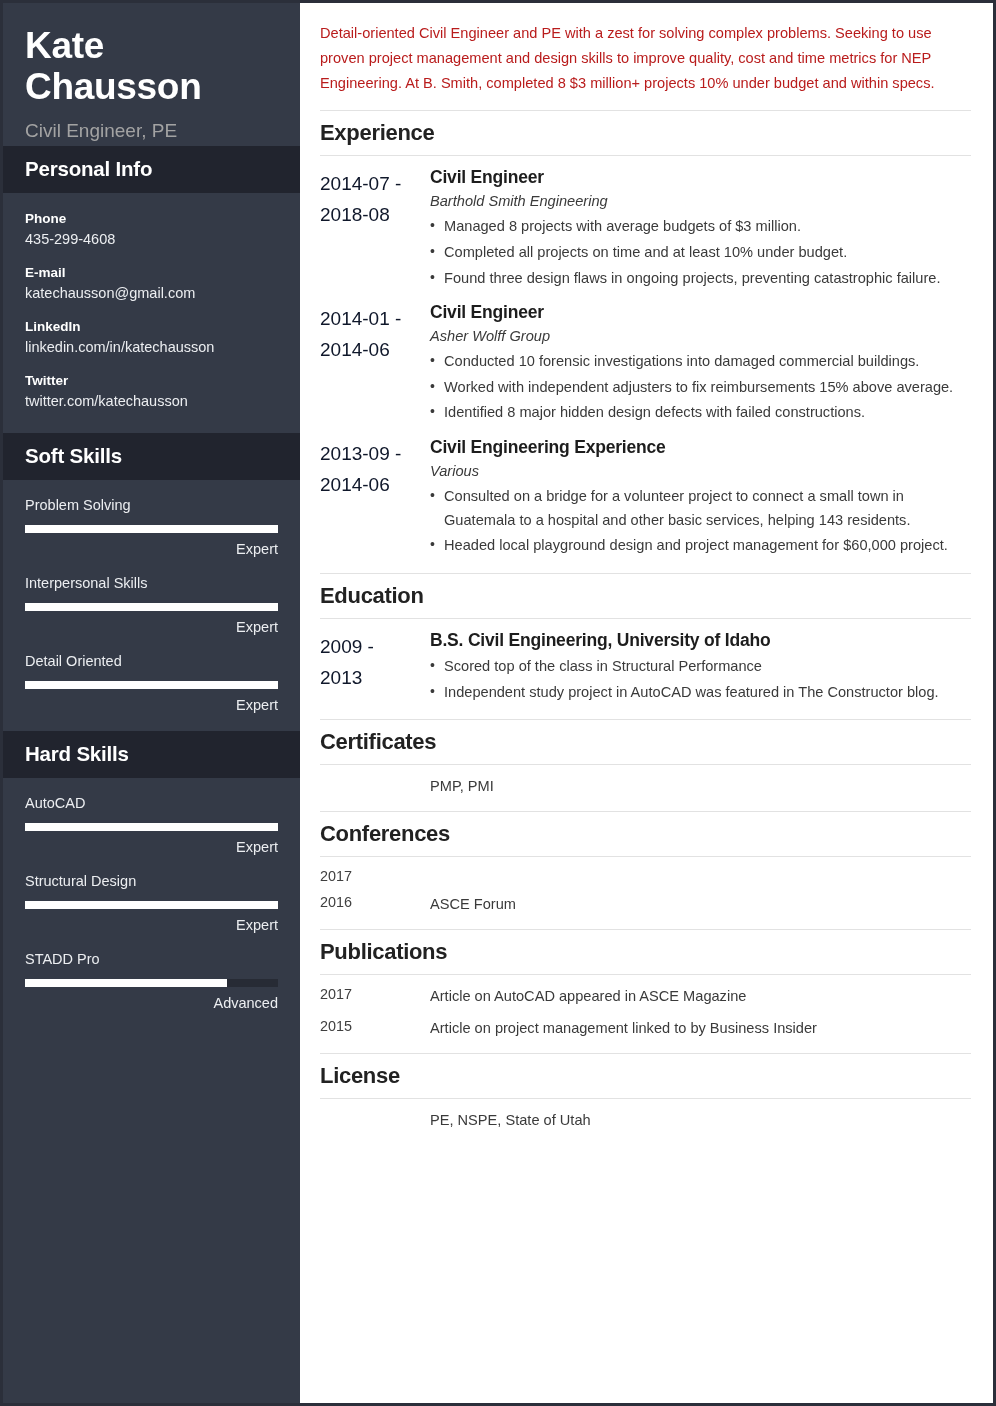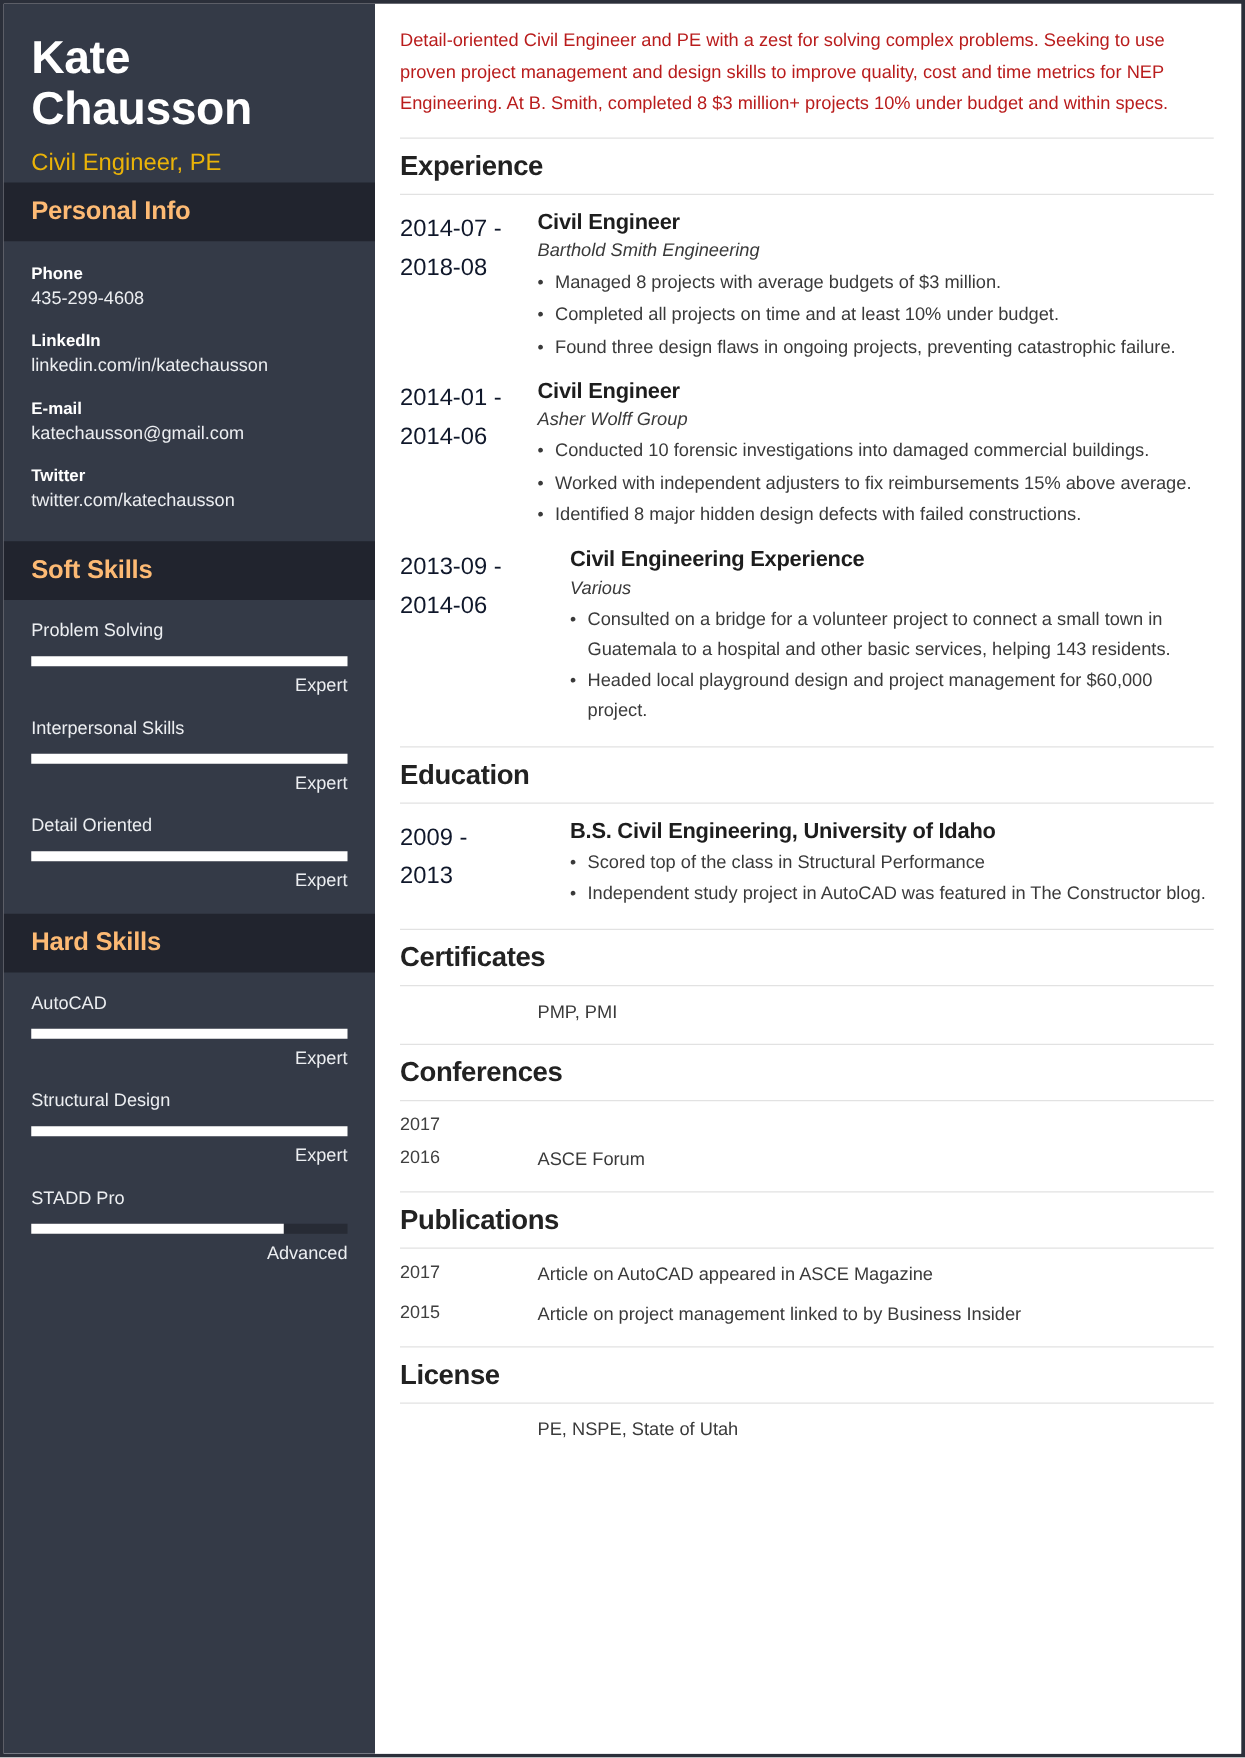--- a/index.html
+++ b/index.html
@@ -34,33 +34,33 @@
     font-size: 37px;
     line-height: 1.12;
     font-weight: bold;
     letter-spacing: -0.3px;
     color: #ffffff;
     margin: 0;
   }
   .job-title {
     font-size: 19px;
     font-weight: normal;
-    color: #eab308;
+    color: #a3a3a3;
     margin-top: 12px;
   }
   .section-band {
     background: #21242e;
     padding: 11px 22px 12px 22px;
   }
   .section-band h2 {
     margin: 0;
     font-size: 20.5px;
     font-weight: bold;
     letter-spacing: -0.2px;
-    color: #fdba74;
+    color: #ffffff;
   }
   .sidebar-body {
     padding: 18px 30px 6px 22px;
   }
   .contact-item { margin-bottom: 17px; }
   .contact-label {
     font-size: 13.5px;
     font-weight: bold;
     color: #ffffff;
     margin-bottom: 4px;
@@ -123,21 +123,21 @@
     font-weight: bold;
     color: #222222;
     letter-spacing: -0.3px;
   }
   .entries { padding: 11px 0 13px 0; }
   .entry {
     display: flex;
     align-items: flex-start;
     margin-bottom: 10px;
   }
-  .entry:last-child { margin-bottom: 0; gap: 26px; }
+  .entry:last-child { margin-bottom: 0; }
   .entry-date {
     flex: 0 0 110px;
     font-size: 19px;
     line-height: 1.62;
     color: #0f172a;
     padding-top: 2px;
   }
   .entry-date .d2 { display: block; }
   .entry-body { flex: 1 1 auto; min-width: 0; }
   .entry-title {
@@ -209,26 +209,26 @@
 
     <div class="section-band">
       <h2>Personal Info</h2>
     </div>
     <div class="sidebar-body">
       <div class="contact-item">
         <div class="contact-label">Phone</div>
         <div class="contact-value">435-299-4608</div>
       </div>
       <div class="contact-item">
+        <div class="contact-label">E-mail</div>
+        <div class="contact-value">katechausson@gmail.com</div>
+      </div>
+      <div class="contact-item">
         <div class="contact-label">LinkedIn</div>
         <div class="contact-value">linkedin.com/in/katechausson</div>
-      </div>
-      <div class="contact-item">
-        <div class="contact-label">E-mail</div>
-        <div class="contact-value">katechausson@gmail.com</div>
       </div>
       <div class="contact-item">
         <div class="contact-label">Twitter</div>
         <div class="contact-value">twitter.com/katechausson</div>
       </div>
     </div>
 
     <div class="section-band">
       <h2>Soft Skills</h2>
     </div>

